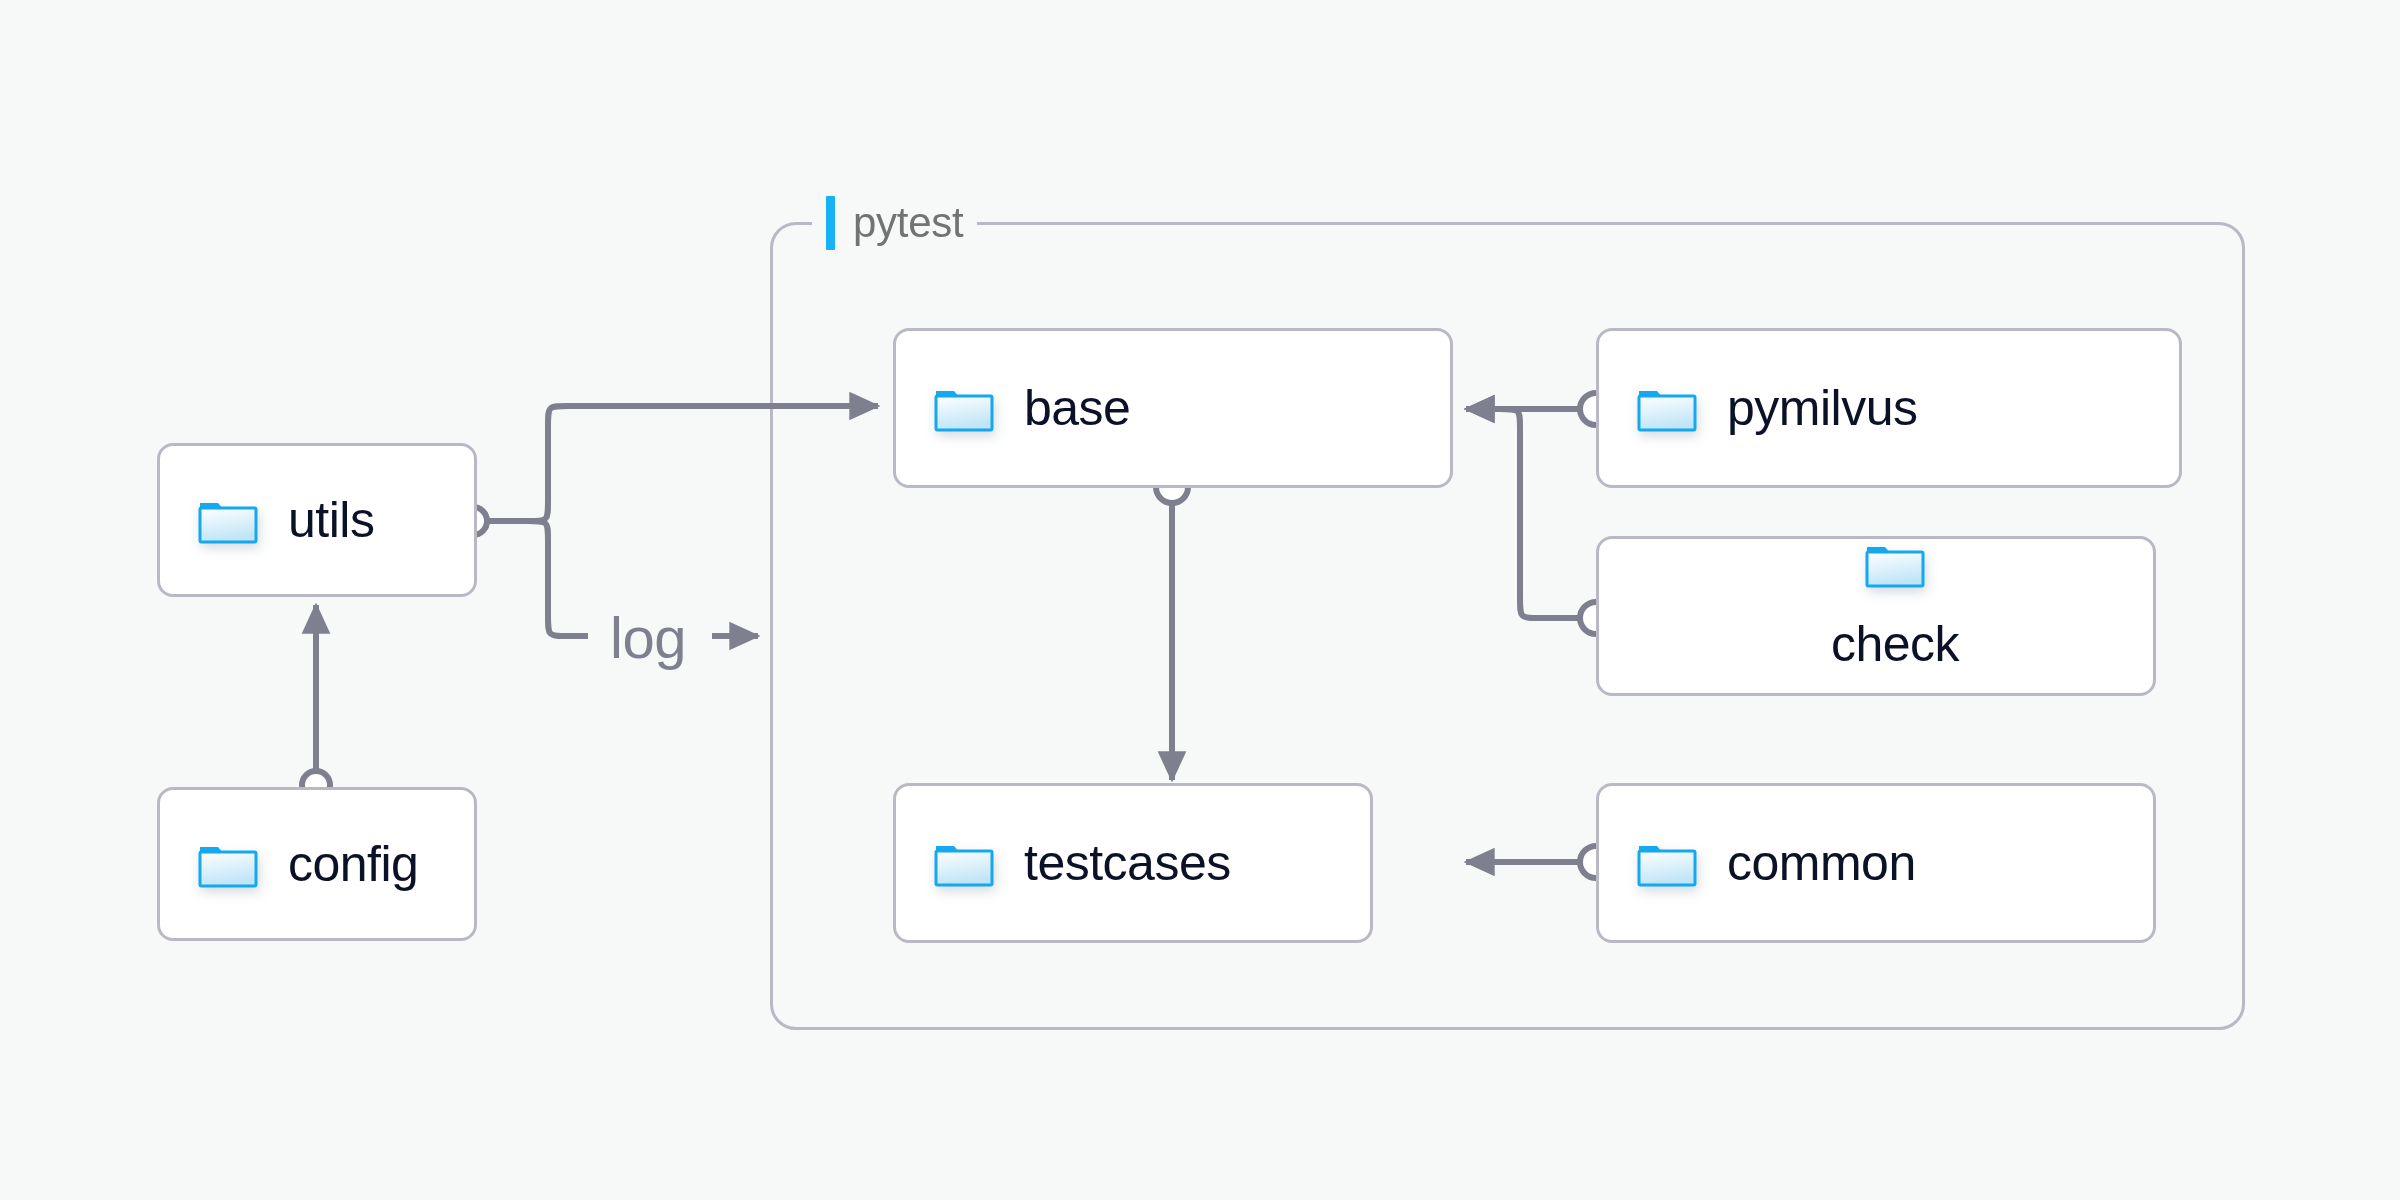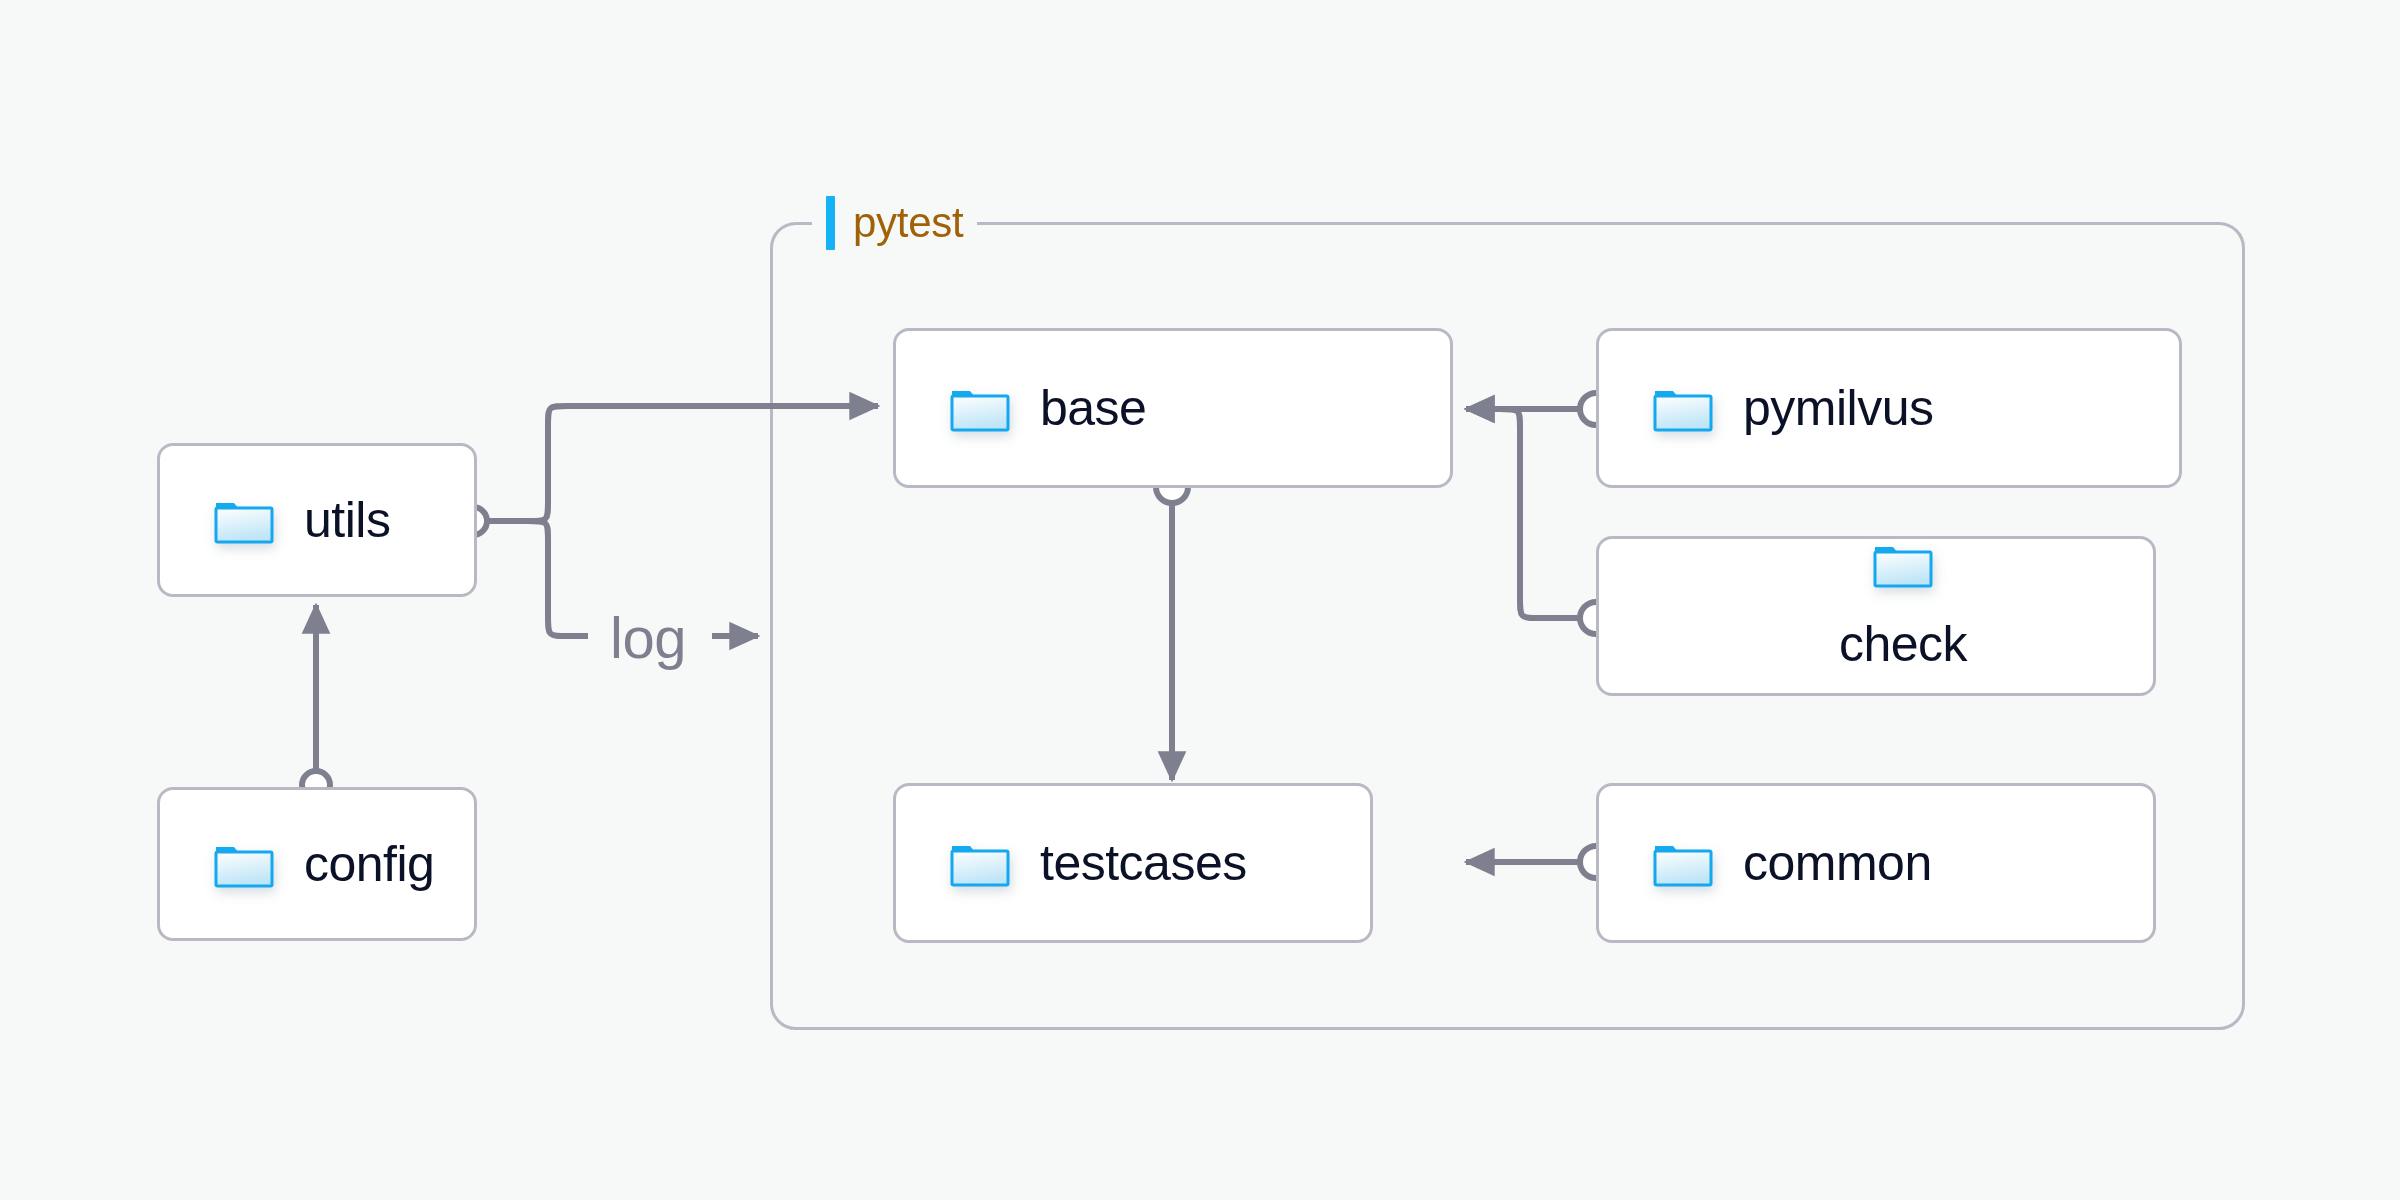--- a/index.html
+++ b/index.html
@@ -36,35 +36,35 @@
   }
   .group-label-bar {
     width: 9px;
     height: 54px;
     background: #15b2f5;
     border-radius: 1px;
     flex: 0 0 auto;
   }
   .group-label-text {
     font-size: 42px;
-    color: #a16207;
+    color: #737373;
     letter-spacing: -0.3px;
     white-space: nowrap;
   }
 
   
   .node {
     position: absolute;
     box-sizing: border-box;
     background: #ffffff;
     border: 3px solid #b9b8c4;
     border-radius: 16px;
     display: flex;
     align-items: center;
-    padding-left: 54px;
+    padding-left: 38px;
     gap: 30px;
   }
   .node-label {
     font-size: 50px;
     color: #0b1228;
     letter-spacing: -0.5px;
     white-space: nowrap;
     line-height: 1;
   }
 

